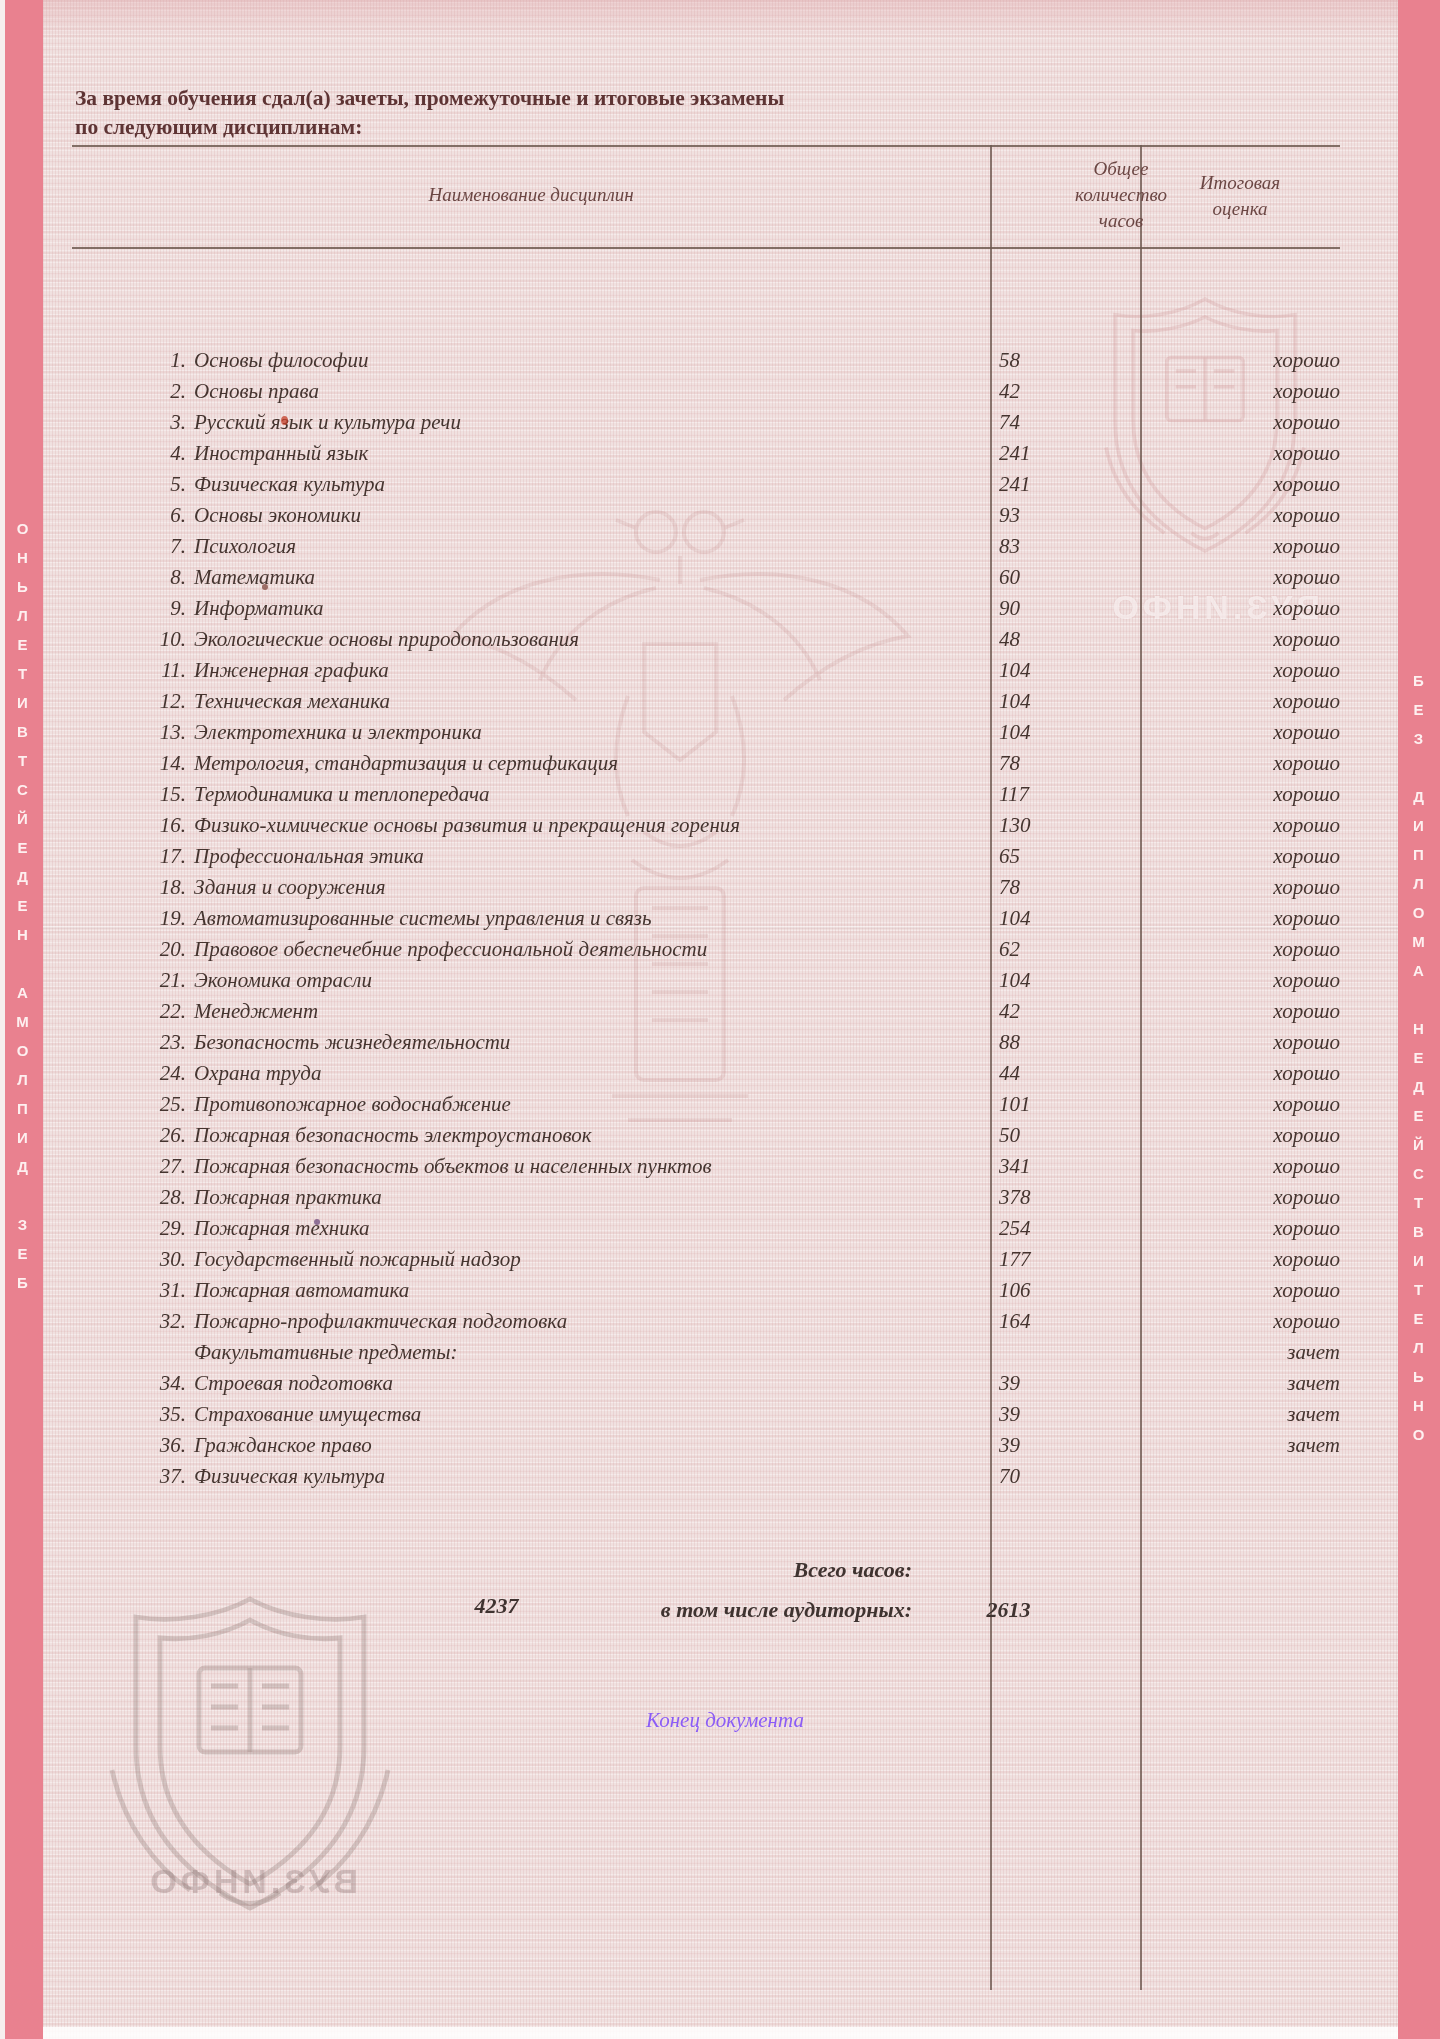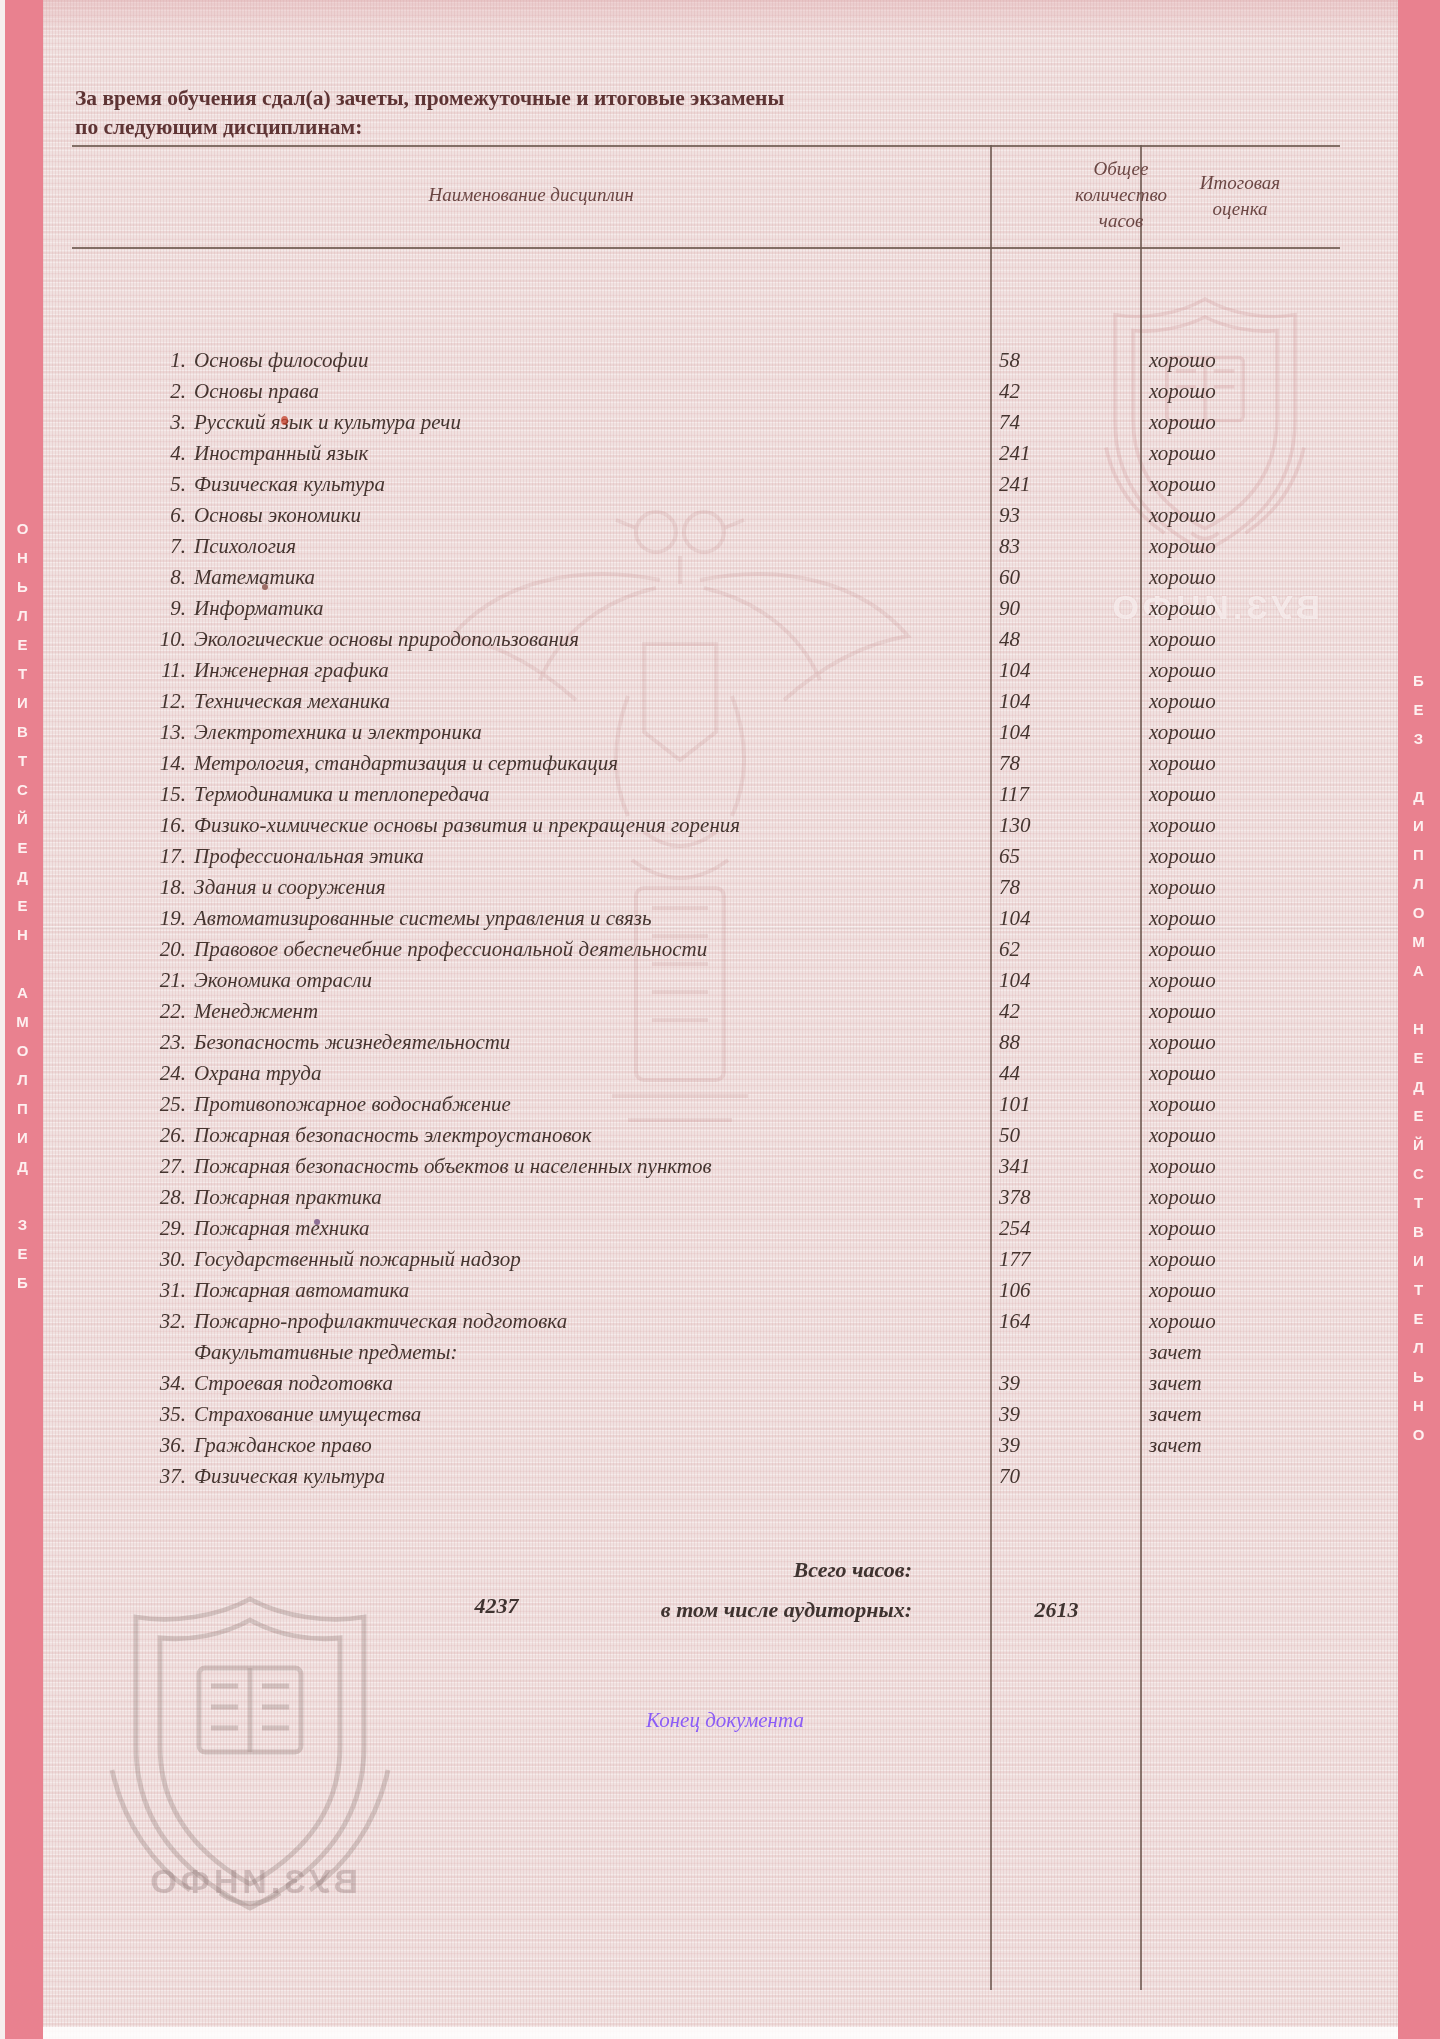--- a/index.html
+++ b/index.html
@@ -49,28 +49,28 @@
     color:#6b4643;text-align:center;}
   .col-head.name{left:72px;width:918px;top:182px;}
   .col-head.hours{left:1048px;width:146px;top:156px;}
   .col-head.grade{left:1142px;width:196px;top:170px;}
   
   .rows{position:absolute;left:140px;top:345px;width:1200px;}
   .row{display:flex;height:31px;line-height:31px;font-style:italic;font-size:21px;color:var(--ink,#45342f);}
   .c-num{width:52px;text-align:right;padding-right:6px;box-sizing:border-box;}
   .c-name{flex:1;padding-left:2px;white-space:nowrap;overflow:hidden;}
   .c-hours{width:150px;text-align:left;}
-  .c-grade{width:191px;text-align:left;}
+  .c-grade{width:191px;text-align:right;}
   
   .total-line{position:absolute;left:400px;width:940px;display:flex;height:36px;line-height:36px;
     font-style:italic;font-weight:bold;font-size:22px;color:#3f3330;}
   .total-line .t-label{width:512px;text-align:right;}
   .total-line .t-value{width:193px;text-align:center;}
   .total-line.l1{top:1552px;flex-direction:column;}
-  .total-line.l2{top:1592px;gap:48px;}
+  .total-line.l2{top:1592px;}
   
   .end-doc{position:absolute;left:575px;top:1708px;width:300px;text-align:center;
     font-style:italic;font-size:21px;color:#8b5cf6;}
   
   .wm{position:absolute;pointer-events:none;}
   .wm-text{
     position:absolute;font-family:"Liberation Sans","DejaVu Sans",sans-serif;
     font-weight:bold;transform:scaleX(-1);letter-spacing:4px;pointer-events:none;white-space:nowrap;
   }
   .wm-text.mid{left:1060px;top:588px;width:260px;font-size:34px;color:rgba(255,255,255,.6);

